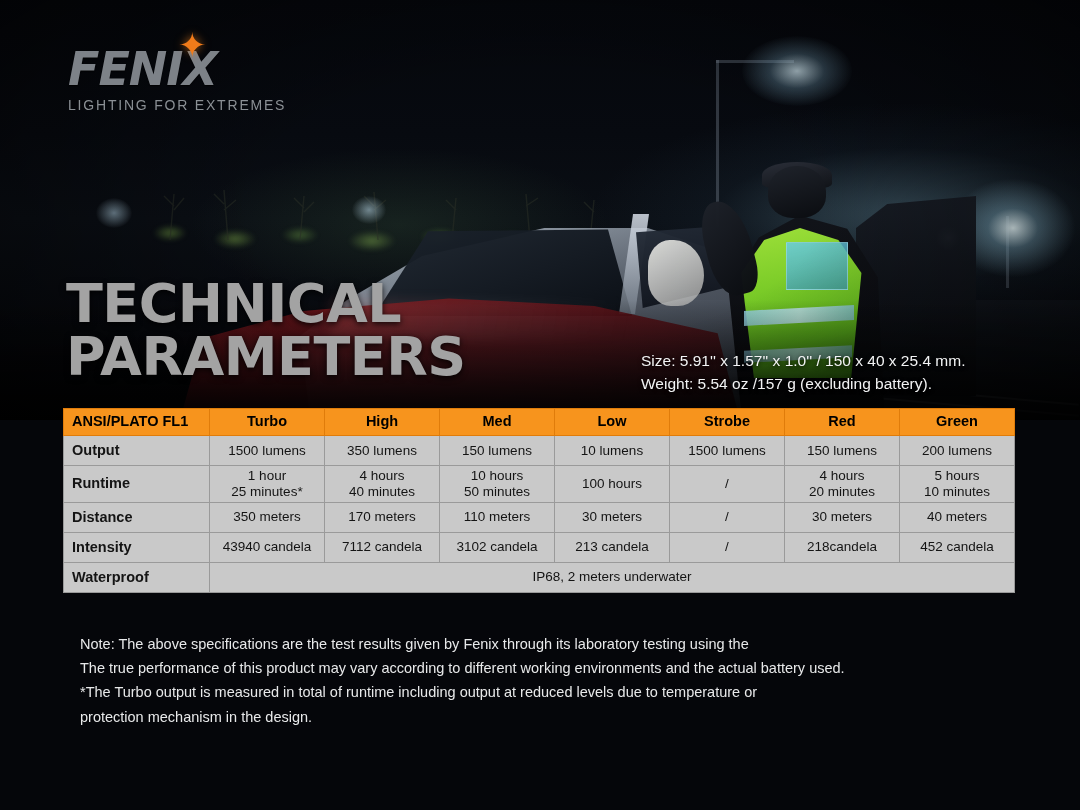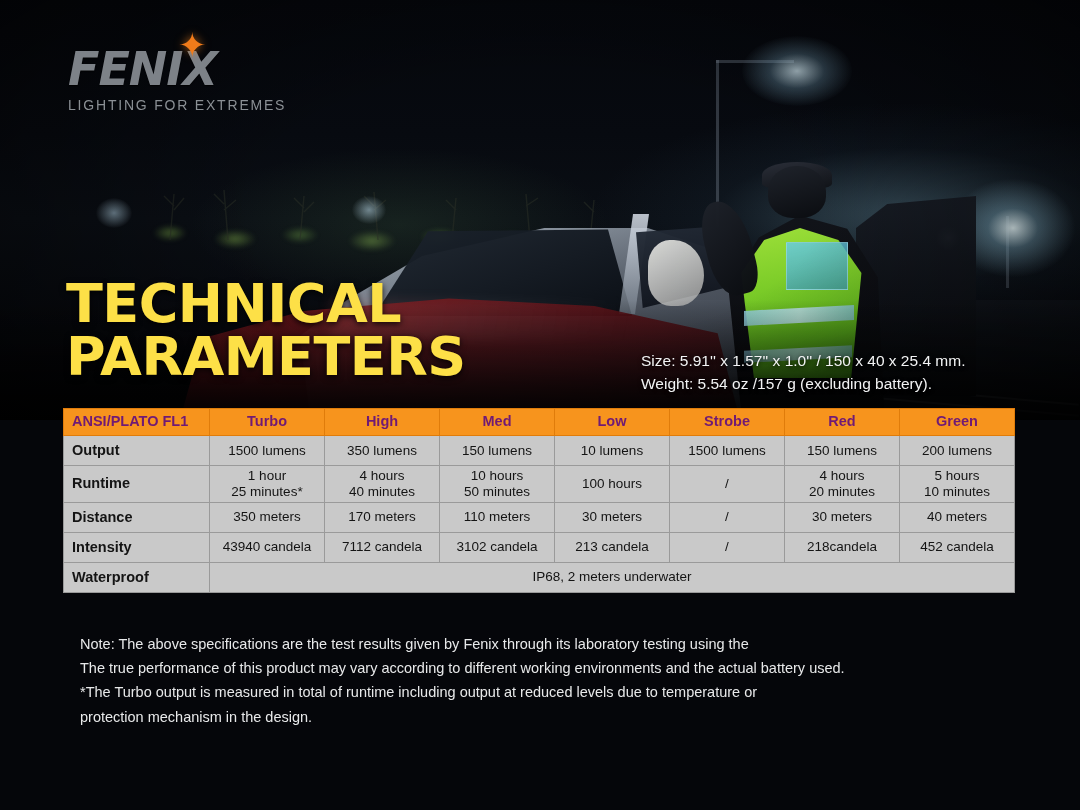--- a/index.html
+++ b/index.html
@@ -242,21 +242,21 @@
 
   
   .title {
     position: absolute;
     left: 66px; top: 278px;
     font-family: "DejaVu Sans", sans-serif;
     font-size: 54px;
     font-weight: bold;
     line-height: 0.98;
     letter-spacing: -0.5px;
-    color: #fde047;
+    color: #a3a3a3;
     text-shadow: 0 2px 6px rgba(0,0,0,0.85);
   }
   .title .l2 { display: block; }
 
   
   .sizeblock {
     position: absolute;
     left: 641px; top: 349px;
     font-family: "Liberation Sans", sans-serif;
     font-size: 15.5px;
@@ -280,21 +280,21 @@
     text-align: center;
     vertical-align: middle;
     background: #c9c9c9;
     color: #141414;
     font-size: 13.5px;
     padding: 2px 0;
     line-height: 1.18;
   }
   .spec-table thead th {
     background: #f7941d;
-    color: #701a75;
+    color: #000000;
     font-weight: bold;
     font-size: 14.5px;
     height: 27px;
     border-color: #e07c0a;
     padding: 2px 4px;
   }
   .spec-table thead th.rowlabel {
     text-align: left;
     padding-left: 8px;
   }

